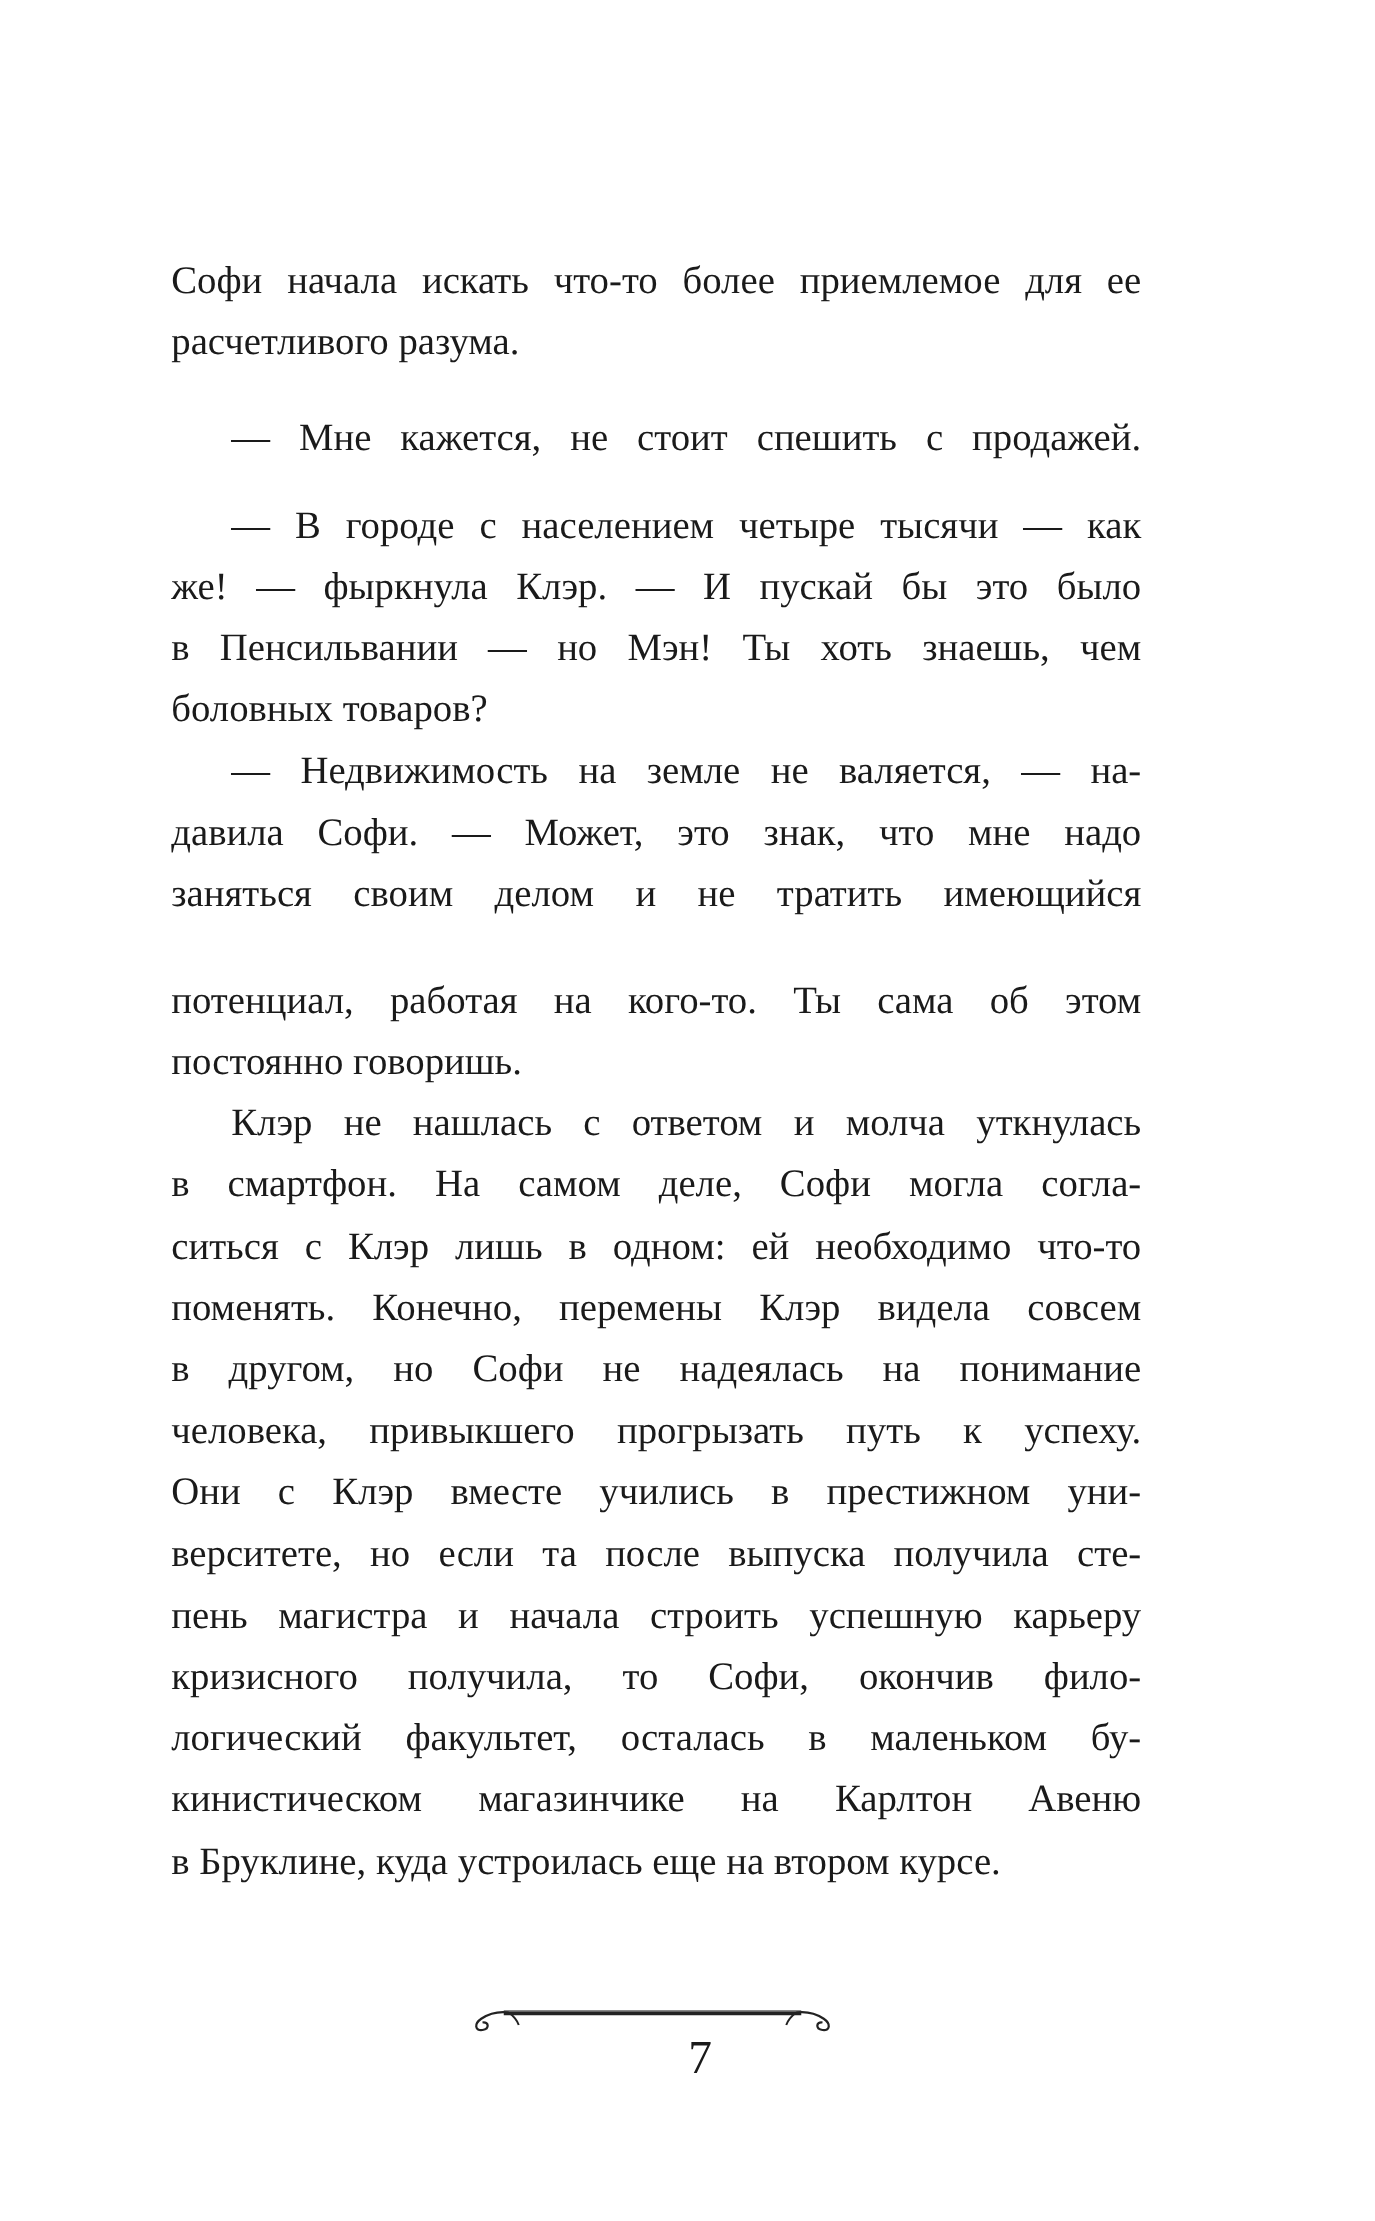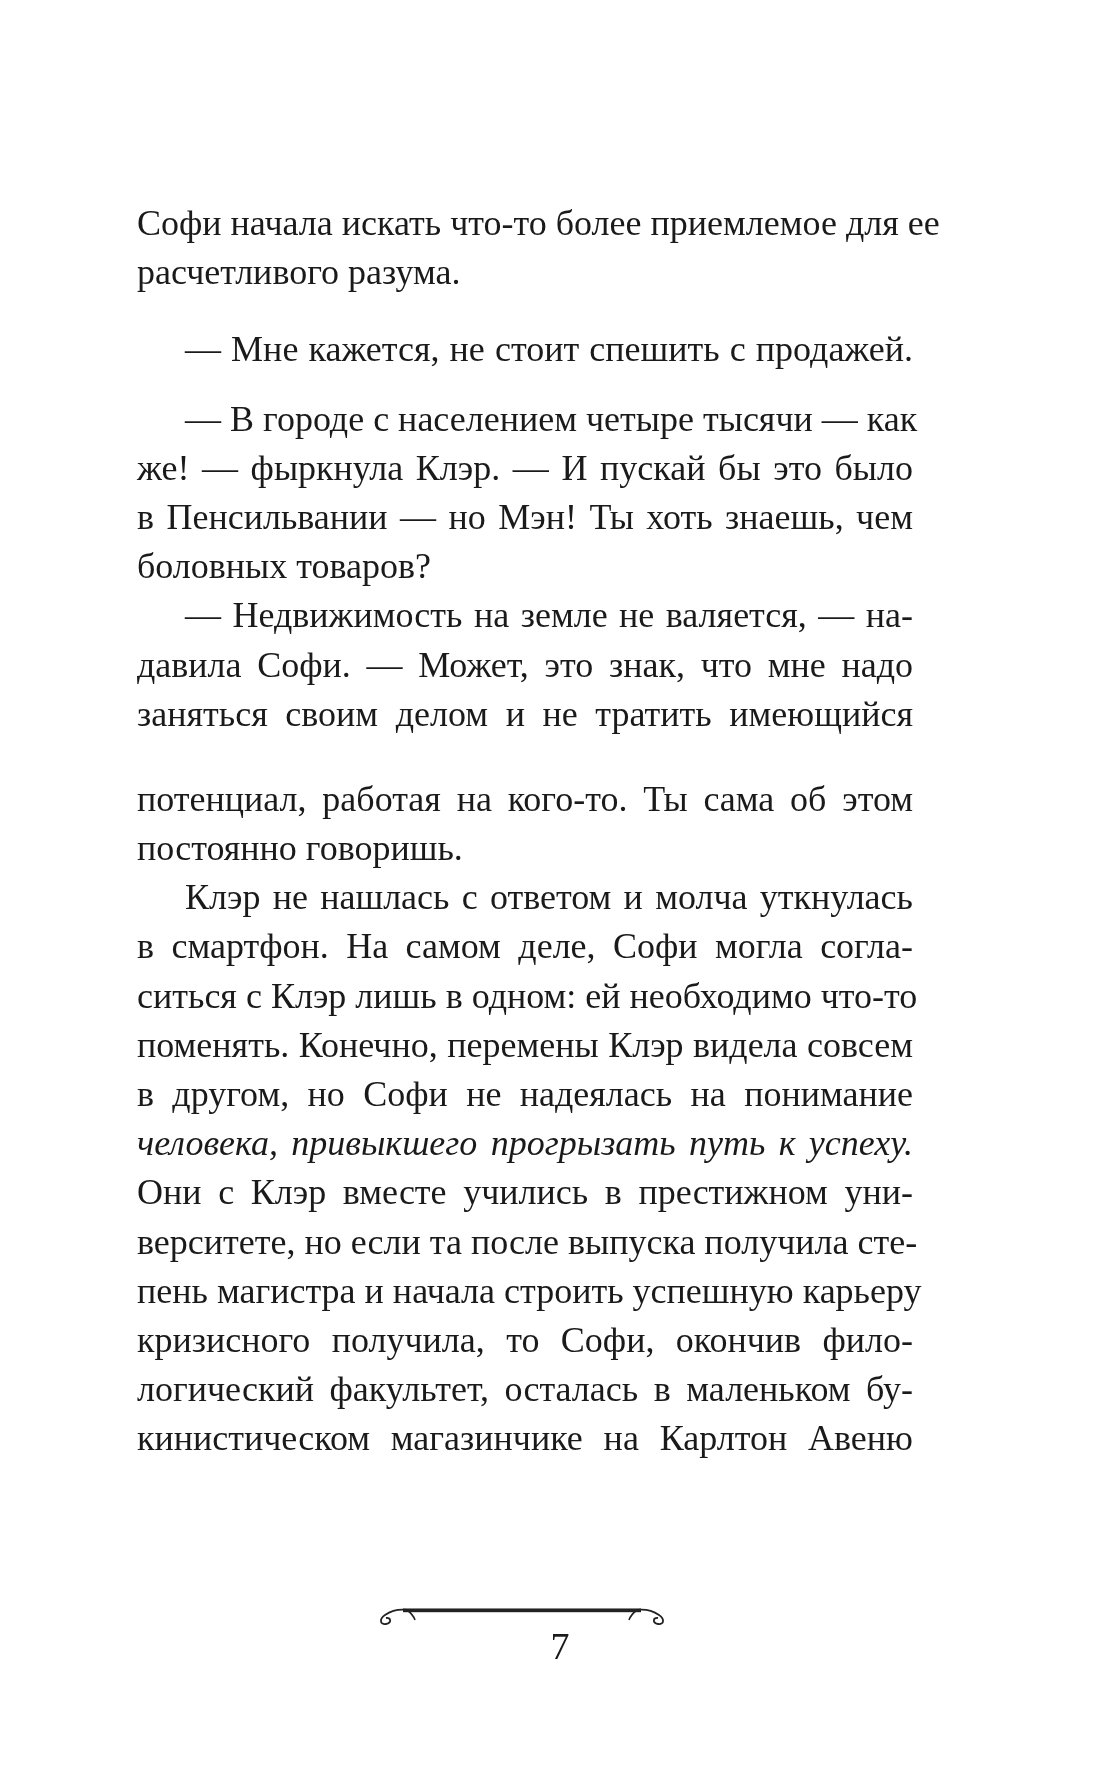--- a/index.html
+++ b/index.html
@@ -18,21 +18,21 @@
     .page-text {
       position: absolute;
       left: 137px;
       top: 199px;
       width: 776px;
     }
     .line {
       display: block;
       height: 49.2px;
       line-height: 49.2px;
-      font-size: 36px;
+      font-size: 31px;
       white-space: nowrap;
       text-align: justify;
       text-align-last: justify;
       overflow: visible;
     }
     .line.last {
       text-align: left;
       text-align-last: left;
     }
     .line.indent {
@@ -72,27 +72,28 @@
   <span class="line indent" style="white-space: nowrap;">— Недвижимость на земле не валяется, — на-</span>
   <span class="line" style="white-space: nowrap;">давила Софи. — Может, это знак, что мне надо</span>
   <span class="line" style="white-space: nowrap;">заняться своим делом и не тратить имеющийся</span>
   <span class="line" style="white-space: nowrap; margin-top: 36px;">потенциал, работая на кого-то. Ты сама об этом</span>
   <span class="line last" style="white-space: nowrap;">постоянно говоришь.</span>
   <span class="line indent" style="white-space: nowrap;">Клэр не нашлась с ответом и молча уткнулась</span>
   <span class="line" style="white-space: nowrap;">в смартфон. На самом деле, Софи могла согла-</span>
   <span class="line" style="white-space: nowrap;">ситься с Клэр лишь в одном: ей необходимо что-то</span>
   <span class="line" style="white-space: nowrap;">поменять. Конечно, перемены Клэр видела совсем</span>
   <span class="line" style="white-space: nowrap;">в другом, но Софи не надеялась на понимание</span>
-  <span class="line" style="white-space: nowrap; font-style: italic;">человека, привыкшего прогрызать путь к успеху.</span>
+  <span class="line" style="white-space: nowrap;">человека, привыкшего прогрызать путь к успеху.</span>
   <span class="line" style="white-space: nowrap;">Они с Клэр вместе учились в престижном уни-</span>
   <span class="line" style="white-space: nowrap;">верситете, но если та после выпуска получила сте-</span>
   <span class="line" style="white-space: nowrap;">пень магистра и начала строить успешную карьеру</span>
   <span class="line" style="white-space: nowrap;">кризисного получила, то Софи, окончив фило-</span>
   <span class="line" style="white-space: nowrap;">логический факультет, осталась в маленьком бу-</span>
   <span class="line" style="white-space: nowrap;">кинистическом магазинчике на Карлтон Авеню</span>
+  <span class="line last" style="white-space: nowrap;">в Бруклине, куда устроилась еще на втором курсе.</span>
 </div>
 
 <svg class="ornament" viewBox="0 0 290 24" xmlns="http://www.w3.org/2000/svg">
 
   <rect x="26" y="6" width="238" height="3.2" fill="#222"></rect>
   <rect x="26" y="5" width="238" height="1" fill="#888"></rect>
 
   <path d="M30 7 C 22 6, 14 8, 8 12 C 2 16, 3 22, 9 21 C 15 20, 14 14, 9 15" fill="none" stroke="#222" stroke-width="1.8"></path>
   <path d="M30 7 C 34 10, 37 14, 38 17" fill="none" stroke="#222" stroke-width="1.6"></path>
 

